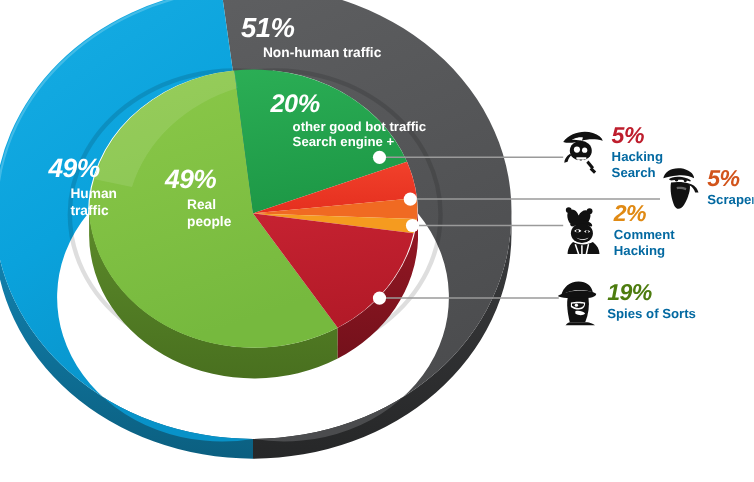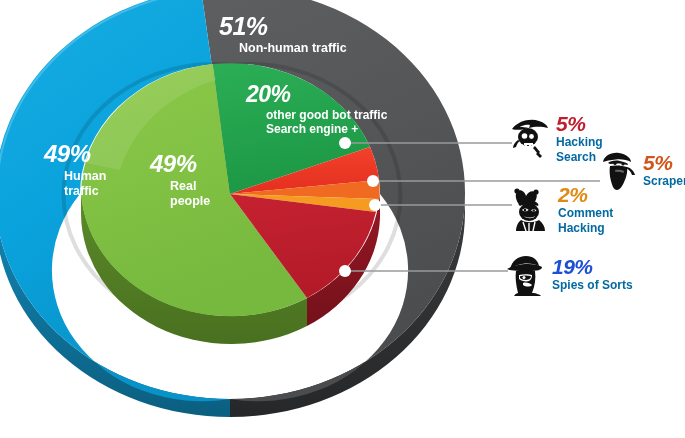--- a/index.html
+++ b/index.html
@@ -273,18 +273,18 @@
         <path d="M3,17 C8,14 16,12 24,12 C30,12 35,13 38,15 C38,18 33,19 25,19 C15,19 6,19 3,17 Z"></path>
         <path d="M12,19 C18,18 27,18 31,19 C32,26 31,34 28,41 L14,41 C12,33 11,25 12,19 Z"></path>
         <path d="M15,23 C19,22 25,22 28,23 C28,26 27,28 25,29 C22,30 17,29 15,27 Z" fill="#ffffff"></path>
         <path d="M16,24.2 C19,23.4 24,23.4 27,24.2 C27,25.6 26,27 24.3,27.6 C21.6,28.4 17.6,27.6 16,26 Z"></path>
         <circle cx="20" cy="25.4" r="1.5" fill="#ffffff"></circle>
         <path d="M19,31 C22,30 26,31 28,33 C26,35 22,35 19,33 Z" fill="#ffffff"></path>
         <path d="M28,41 C33,41 36,43 37,44 L10,44 C11,42.6 12,41.4 14,41 Z"></path>
       </g>
     </svg>
     <span class="txt">
-      <span class="pct" style="color:#1d4ed8">19%</span>
+      <span class="pct" style="color:#4d7c0f">19%</span>
       <span class="cap">Spies of Sorts</span>
     </span>
   </div>
 
 </div>
 
 </body></html>

